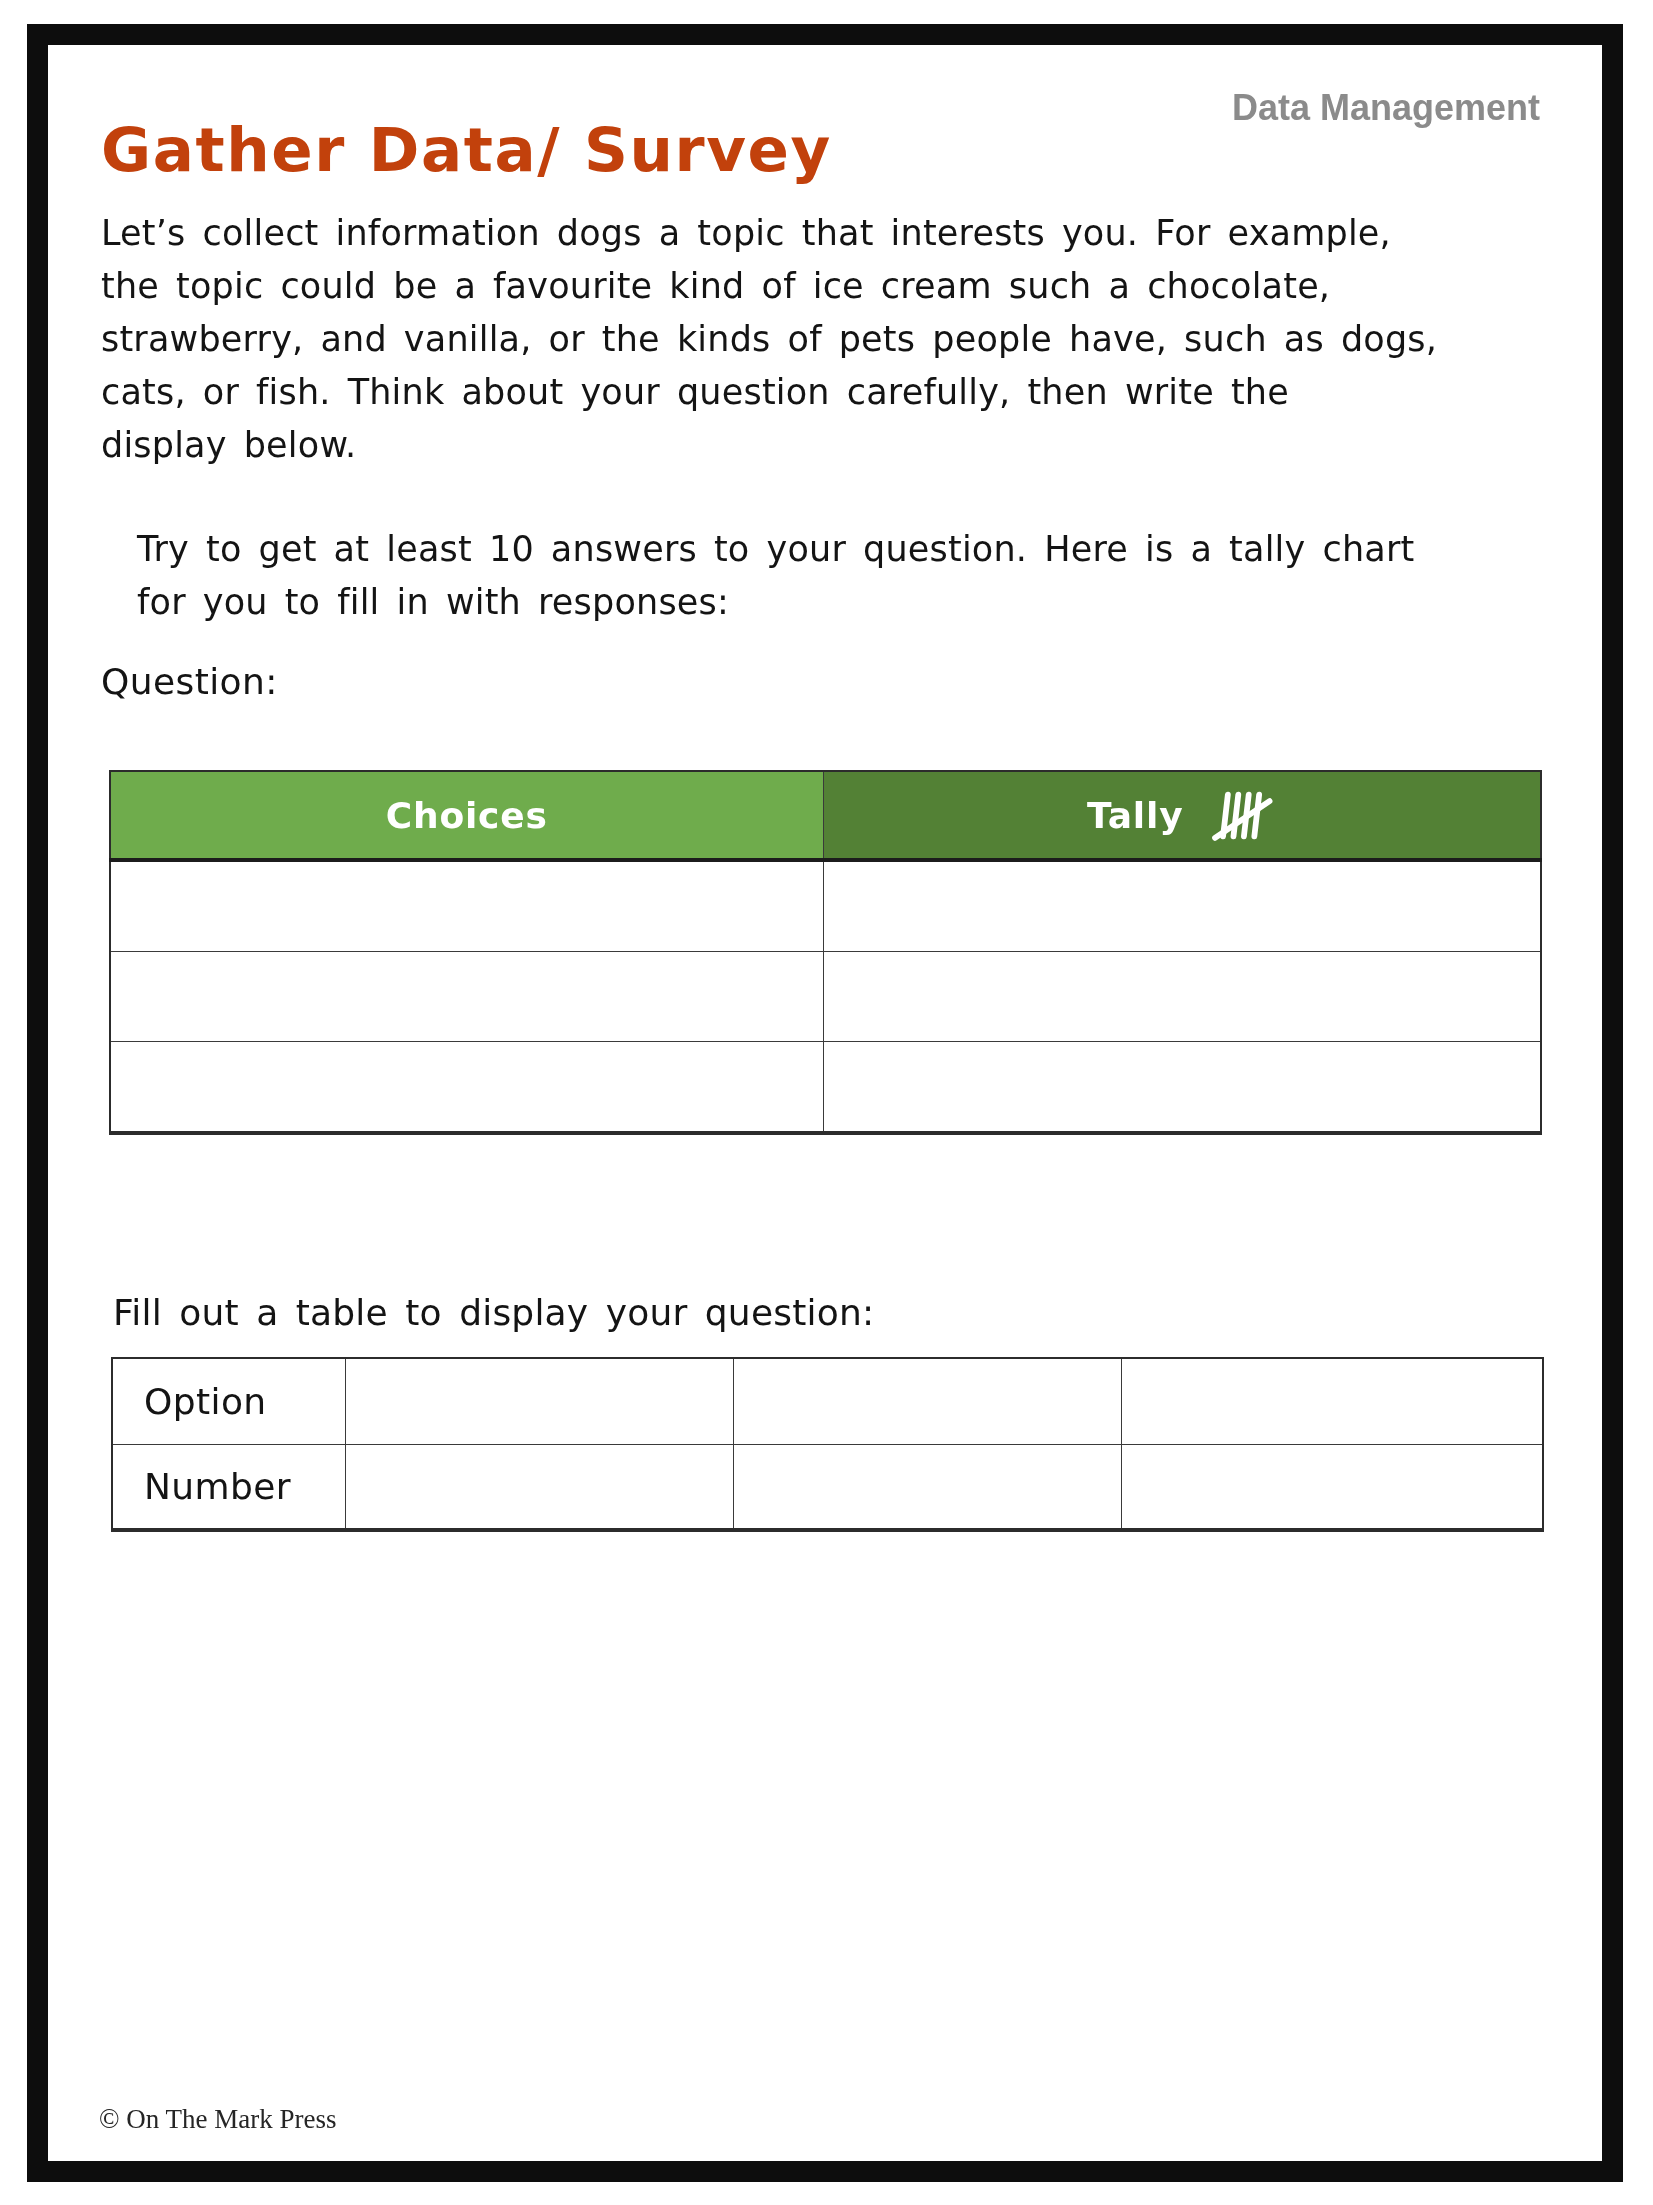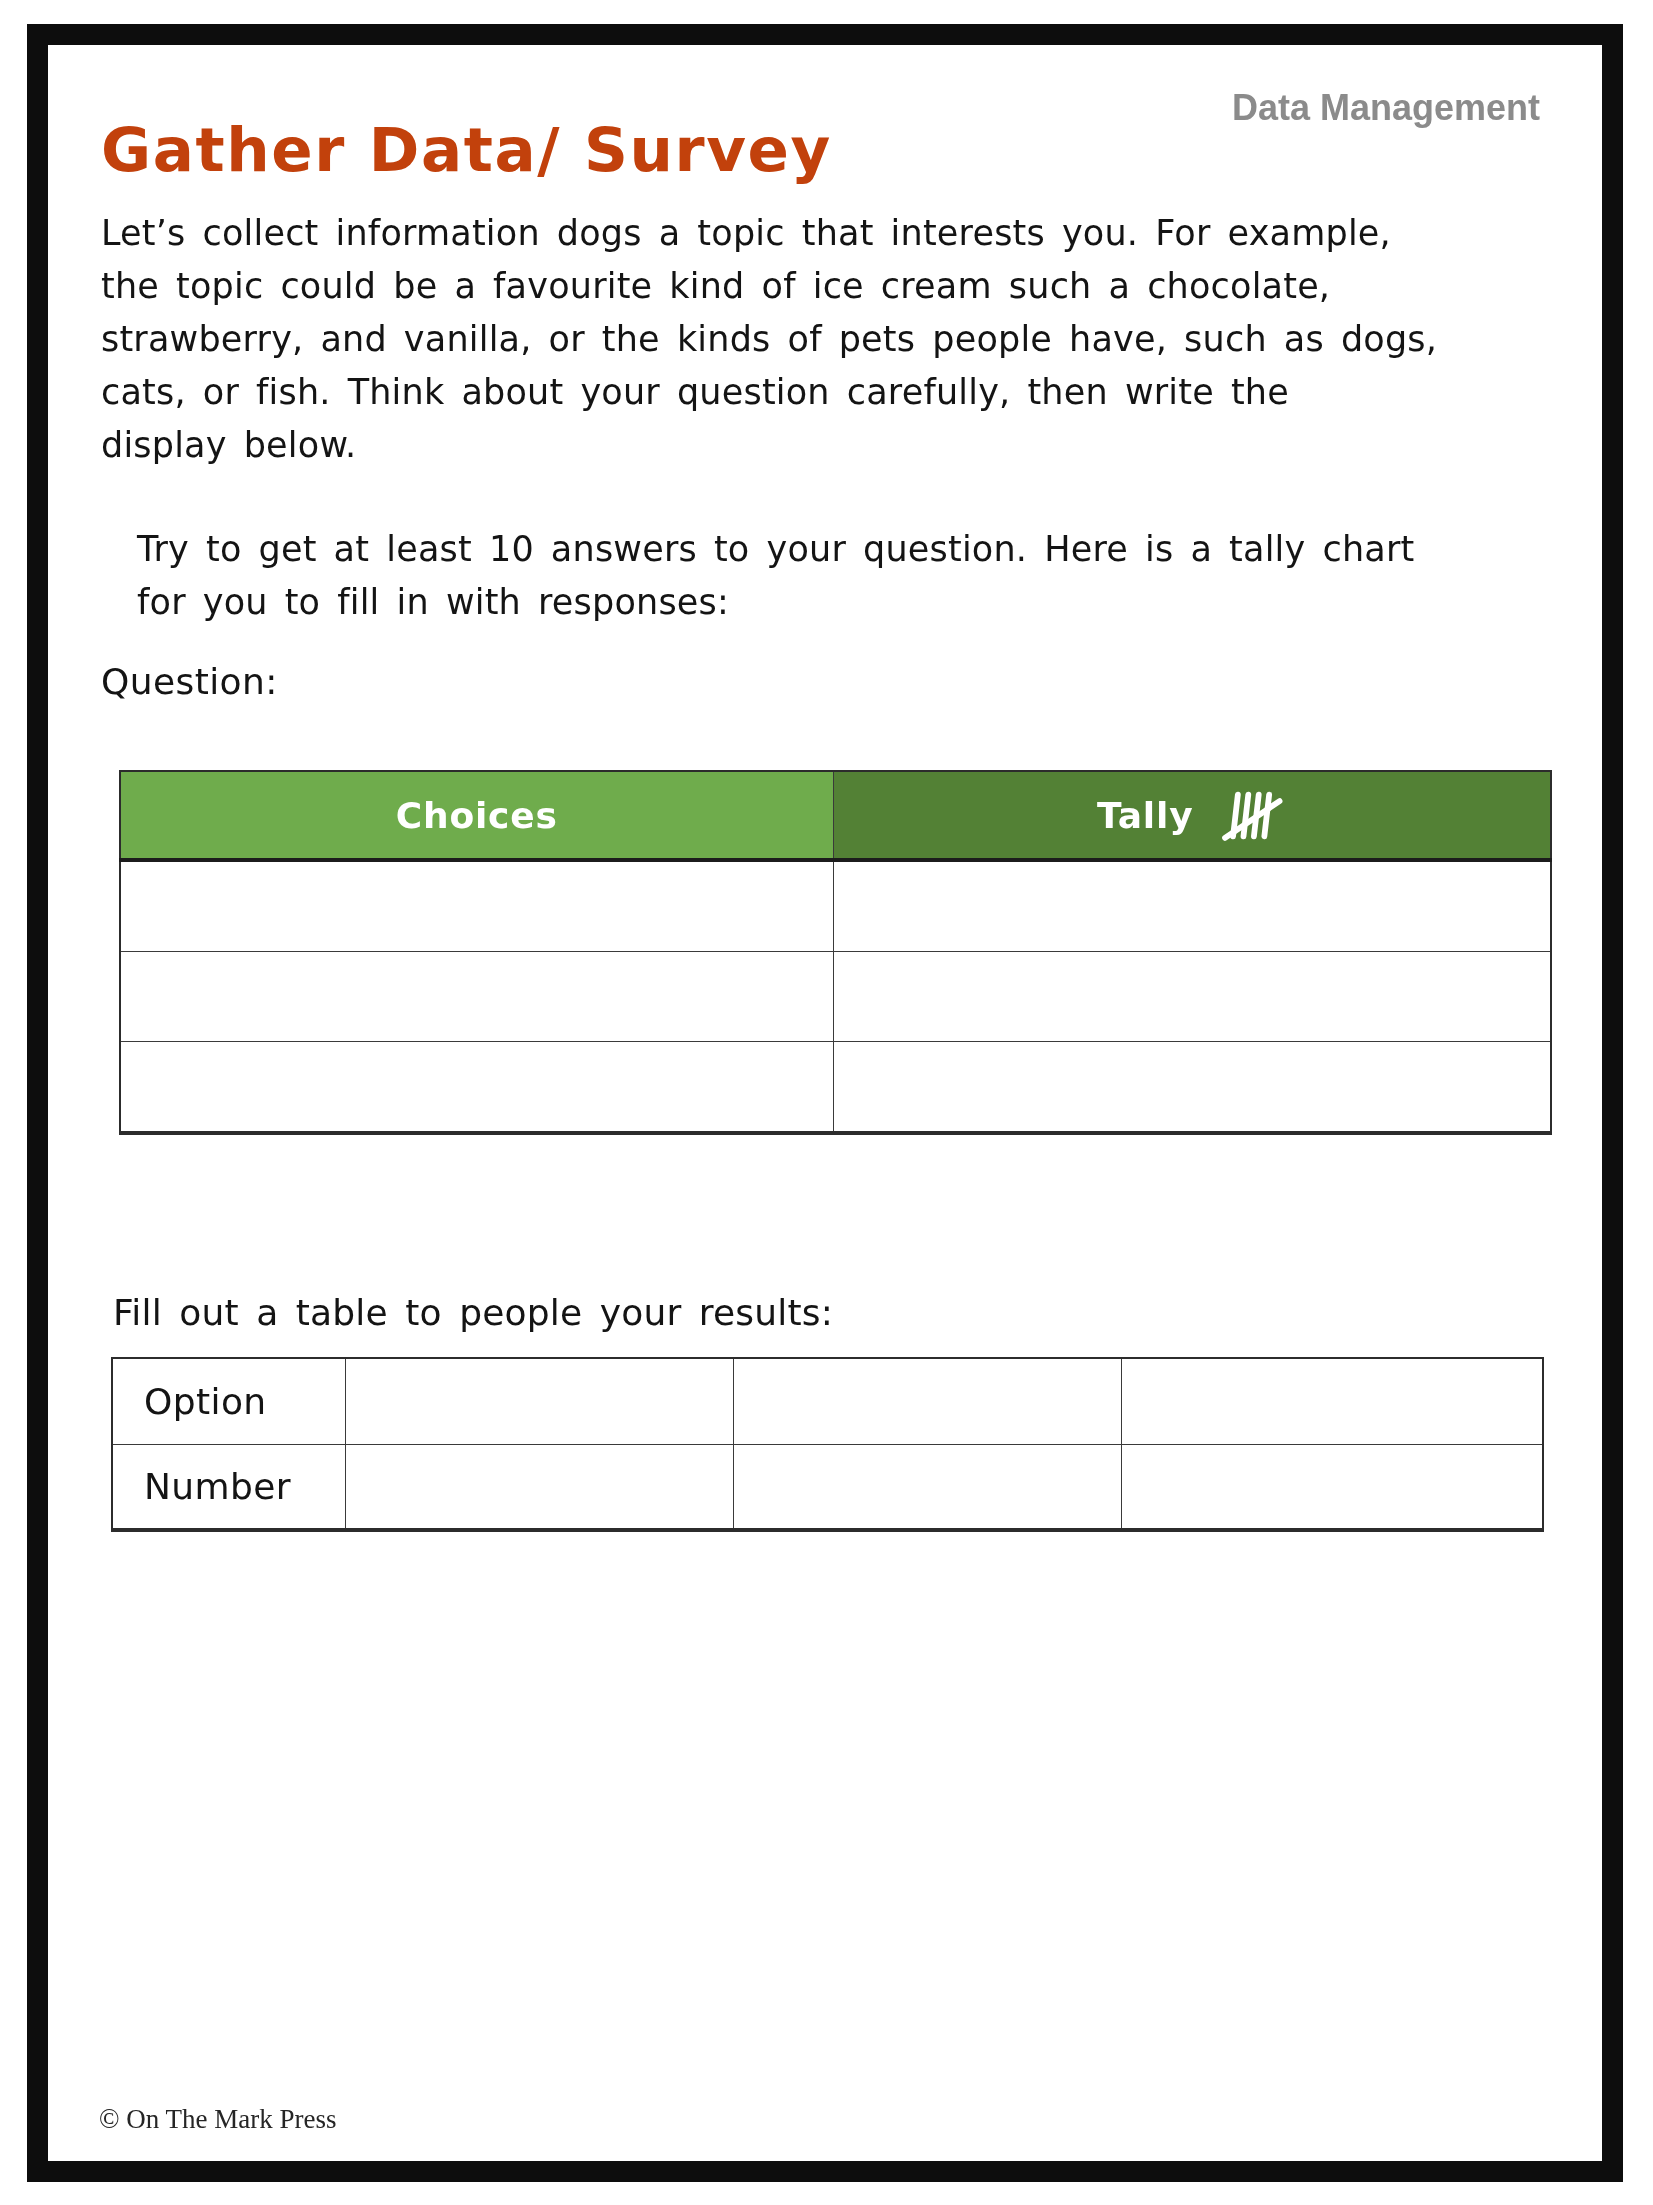--- a/index.html
+++ b/index.html
@@ -54,21 +54,21 @@
   .question-label {
     position: absolute;
     left: 101px; top: 661px;
     font-size: 36px;
     letter-spacing: 0.4px;
     color: #141414;
   }
   table { border-collapse: collapse; table-layout: fixed; }
   .tally-table {
     position: absolute;
-    left: 119px; top: 770px;
+    left: 109px; top: 770px;
     width: 1431px;
     border: 2.4px solid #2c2c2c;
     border-bottom-width: 4px;
   }
   .tally-table td, .tally-table th { border: 1.6px solid #3a3a3a; padding: 0; }
   .tally-table thead th {
     height: 86px;
     border-bottom: 4px solid #1c1c1c;
     color: #ffffff;
     font-size: 36px;
@@ -179,21 +179,21 @@
         <td></td>
         <td></td>
       </tr>
       <tr>
         <td></td>
         <td></td>
       </tr>
     </tbody>
   </table>
 
-  <div class="results-instruction">Fill out a table to people your results:</div>
+  <div class="results-instruction">Fill out a table to display your question:</div>
 
   <table class="results-table">
     <colgroup>
       <col style="width:233px">
         <col style="width:388px">
         <col style="width:388px">
         <col style="width:422px">
     </colgroup>
     <tbody>
       <tr>

